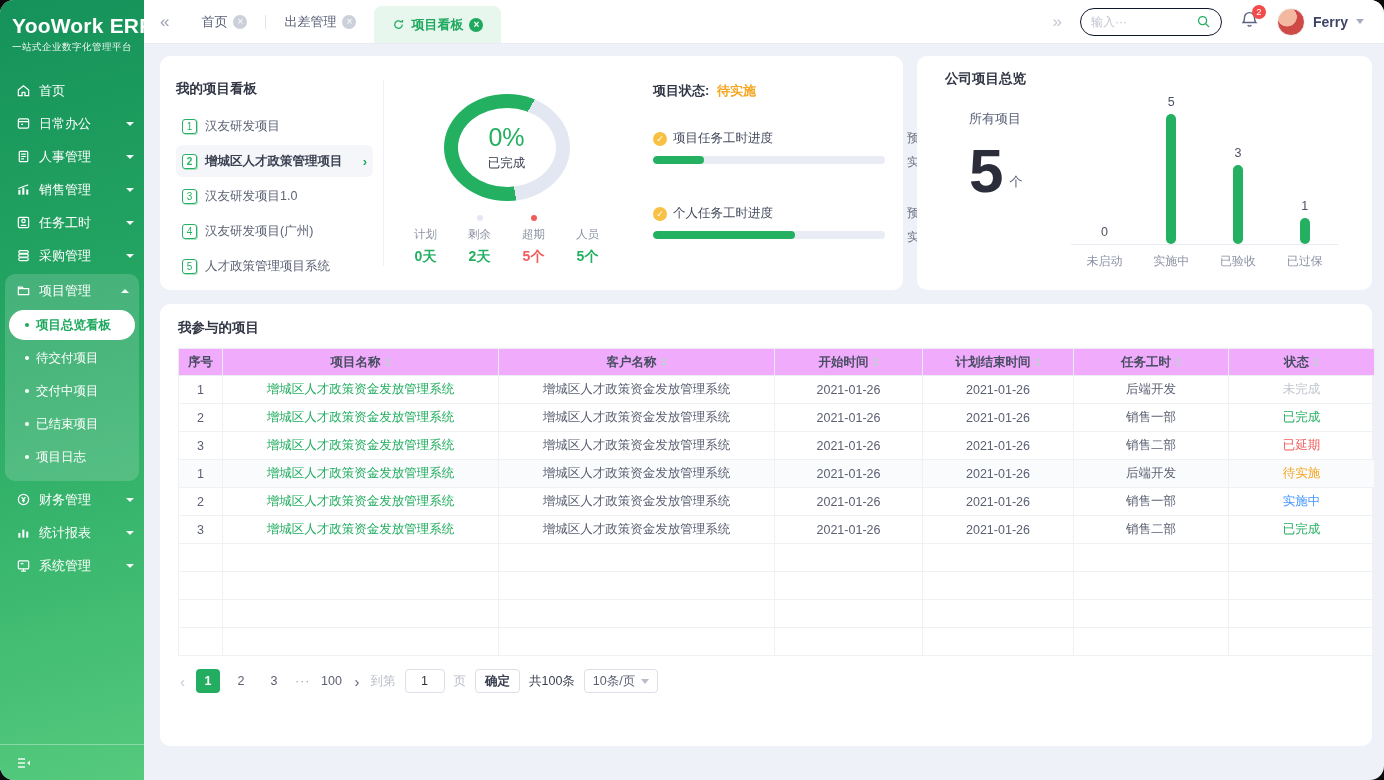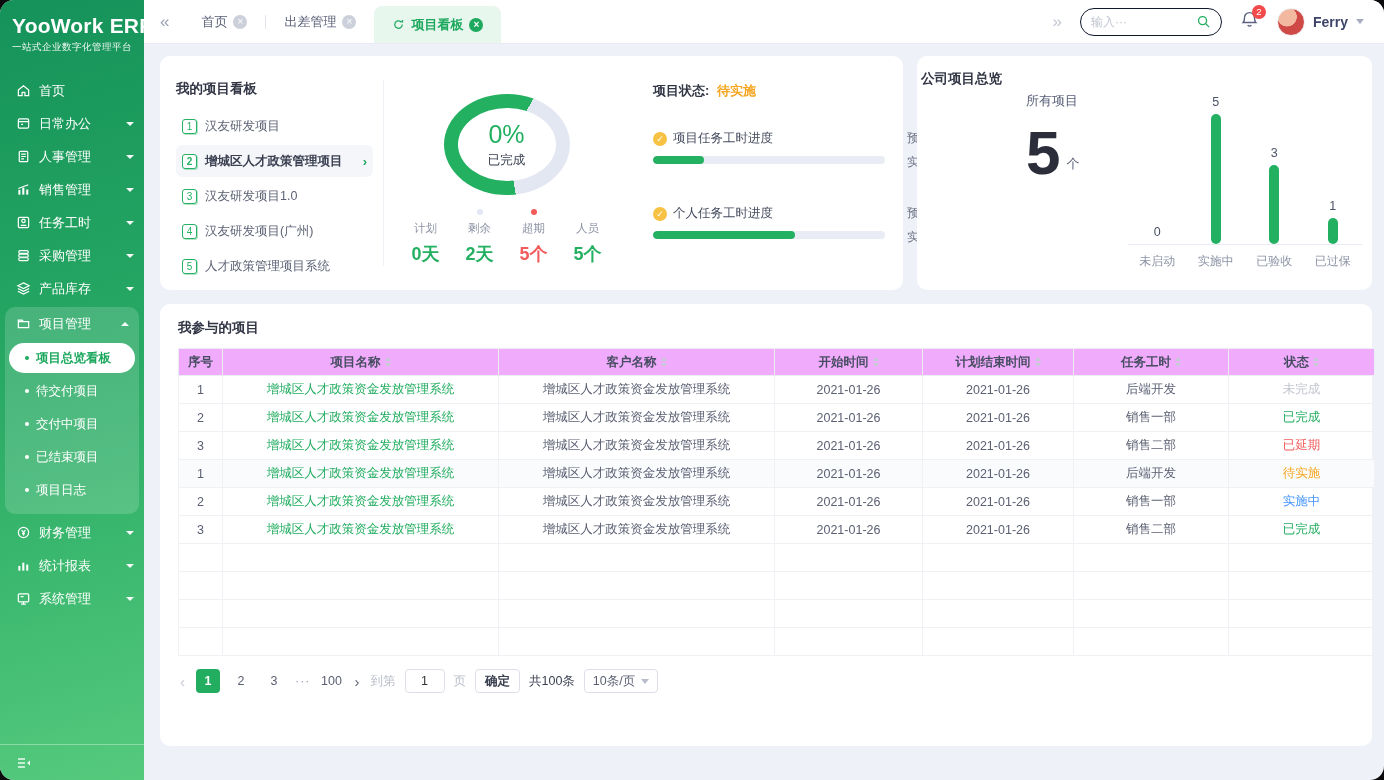--- a/index.html
+++ b/index.html
@@ -63,38 +63,38 @@
   .board-mid { width:245px; flex:0 0 245px; display:flex; flex-direction:column; align-items:center; padding-top:14px; }
   .donut { width:126px; height:126px; border-radius:50%; position:relative; }
   .donut::after { content:""; position:absolute; inset:14px; background:#fff; border-radius:50%; }
   .donut-center { position:absolute; inset:0; display:flex; flex-direction:column; align-items:center; justify-content:center; z-index:2; }
   .donut-pct { font-size:25px; color:#23b061; font-weight:500; }
   .donut-sub { font-size:12.5px; color:#333a4a; margin-top:3px; }
   .stat-row { display:flex; gap:6px; margin-top:14px; }
   .stat { width:48px; display:flex; flex-direction:column; align-items:center; }
   .stat-dot { width:6px; height:6px; border-radius:50%; margin-bottom:6px; background:transparent; }
   .stat-label { font-size:11.5px; color:#8d93a5; }
-  .stat-value { font-size:18px; font-weight:700; margin-top:6px; }
+  .stat-value { font-size:14px; font-weight:700; margin-top:6px; }
 
   .board-right { flex:1; padding:2px 4px 0 24px; }
   .status-line { font-size:13px; font-weight:700; color:#323645; }
   .status-line .status-val { color:#f5a623; margin-left:4px; }
   .prog-group { display:flex; margin-top:30px; }
   .prog-group.second { margin-top:34px; }
   .prog-left { width:232px; }
   .prog-title-row { display:flex; align-items:center; gap:6px; font-size:12.5px; color:#454b5e; }
   .check-ic { width:14px; height:14px; border-radius:50%; background:#f7c143; color:#fff; font-size:9px; line-height:14px; text-align:center; font-weight:700; }
   .prog-track { margin-top:9px; height:8px; border-radius:4px; background:#e9ecf4; overflow:hidden; }
   .prog-fill { height:100%; border-radius:4px; background:#23b061; }
   .prog-info { margin-left:22px; font-size:12px; color:#6b7184; }
   .prog-info div { white-space:nowrap; }
   .prog-info div + div { margin-top:7px; }
   .prog-info b { color:#333a4a; margin-left:4px; }
 
-  .card-overview { flex:1; padding:14px 4px; display:flex; flex-direction:row; }
+  .card-overview { flex:1; padding:14px 28px; display:flex; flex-direction:column; }
   .ov-body { flex:1; display:flex; }
   .ov-stat { width:120px; flex:0 0 120px; padding:22px 0 0 24px; }
   .ov-stat-label { font-size:13px; color:#596078; }
   .ov-big { font-size:62px; line-height:1.05; color:#2b2e3a; font-weight:600; margin-top:10px; display:flex; align-items:flex-end; }
   .ov-unit { font-size:13px; color:#596078; margin:0 0 14px 6px; font-weight:400; }
   .ov-chart { flex:1; display:flex; flex-direction:column; justify-content:flex-end; padding:0 6px 6px 6px; }
   .bars { display:flex; height:150px; border-bottom:1px solid #e9ebf2; }
   .bar-slot { flex:1; display:flex; flex-direction:column; align-items:center; justify-content:flex-end; }
   .bar-val { font-size:12.5px; color:#4d5366; margin-bottom:5px; }
   .bar { width:10px; border-radius:5px; background:#23b061; }
@@ -194,31 +194,20 @@
       </div>
       <div class="nav-item">
         <span class="nav-ic">
             <svg viewBox="0 0 16 16" width="15" height="15" fill="none" stroke="#fff" stroke-width="1.3">
               <rect x="3" y="2.8" width="10" height="3" rx="1.2"></rect>
               <rect x="3" y="6.6" width="10" height="3" rx="1.2"></rect>
               <rect x="3" y="10.4" width="10" height="3" rx="1.2"></rect>
             </svg>
           </span>
         <span class="nav-label">采购管理</span>
-        <span class="caret-down"></span>
-      </div>
-      <div class="nav-item">
-        <span class="nav-ic">
-            <svg viewBox="0 0 16 16" width="15" height="15" fill="none" stroke="#fff" stroke-width="1.3">
-              <path d="M8 2 14 5 8 8 2 5z"></path>
-              <path d="M2 8 8 11 14 8"></path>
-              <path d="M2 11 8 14 14 11"></path>
-            </svg>
-          </span>
-        <span class="nav-label">产品库存</span>
         <span class="caret-down"></span>
       </div>
 
       <div class="nav-group">
         <div class="nav-item">
           <span class="nav-ic">
               <svg viewBox="0 0 16 16" width="15" height="15" fill="none" stroke="#fff" stroke-width="1.3">
                 <path d="M2.5 4.5h4L8 6h5.5v6.5h-11z"></path>
                 <path d="M2.5 6h5"></path>
               </svg>

